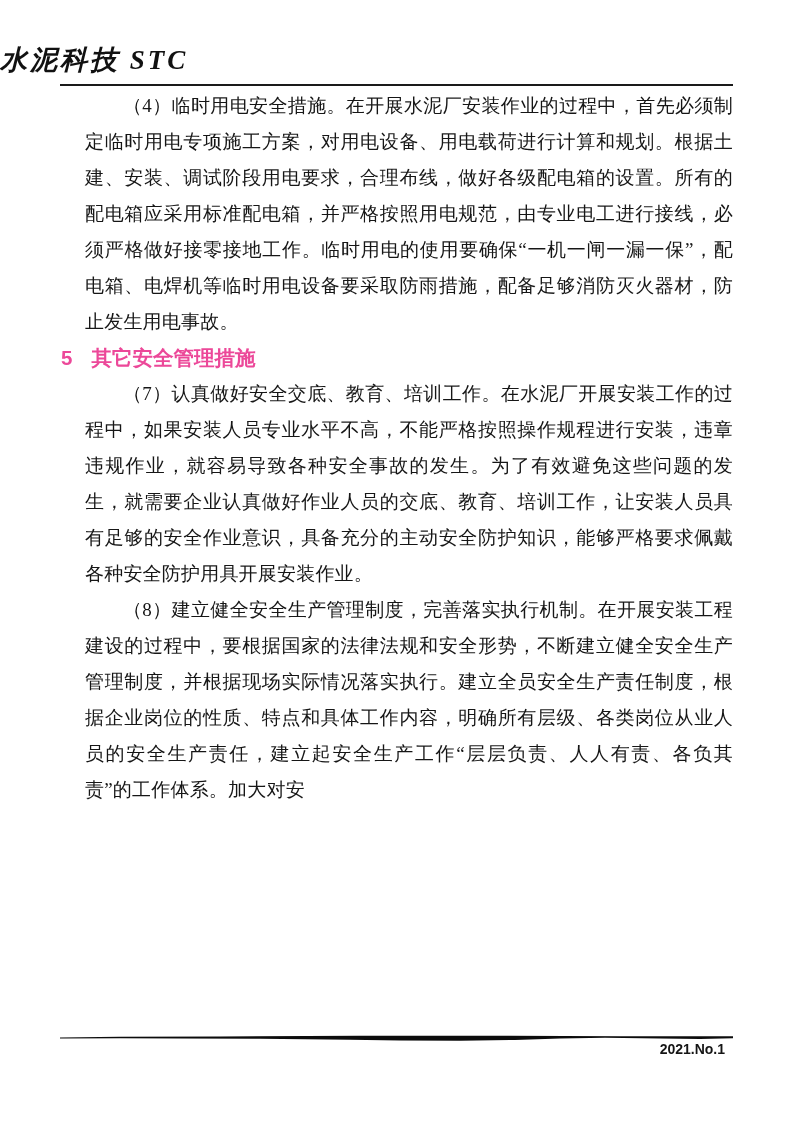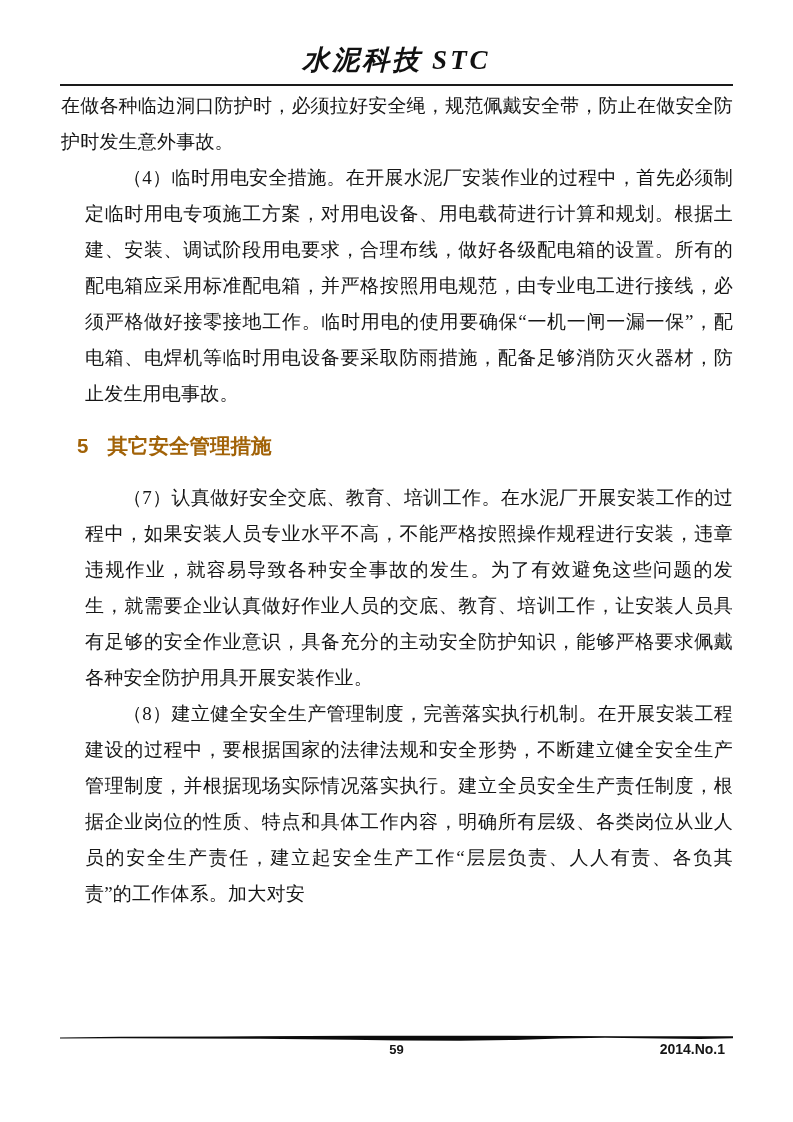--- a/index.html
+++ b/index.html
@@ -10,21 +10,21 @@
     background: #ffffff;
     overflow: hidden;
     font-family: "Liberation Serif", "DejaVu Serif", serif;
     color: #161616;
   }
   .journal-title {
     position: absolute;
     top: 42px;
     left: 0;
     width: 100%;
-    text-align: center;
+    text-align: left;
     font-size: 27px;
     font-style: italic;
     font-weight: 600;
     letter-spacing: 3px;
     color: #111;
   }
   .header-rule {
     position: absolute;
     top: 84px;
     left: 60px;
@@ -41,26 +41,26 @@
   .para {
     margin: 0;
     font-size: 19px;
     line-height: 36px;
     text-align: justify;
     text-justify: inter-character;
     letter-spacing: 0.2px;
   }
   .indent { text-indent: 2em; margin-left: 24px; }
   .sec-heading {
-    margin: 16px;
+    margin: 0;
     font-size: 20.5px;
     line-height: 36px;
     font-weight: bold;
     font-family: "Liberation Sans", "DejaVu Sans", sans-serif;
-    color: #a16207;
+    color: #ec4899;
   }
   .sec-num { margin-right: 19px; }
   .footer-rule {
     position: absolute;
     top: 1035px;
     left: 60px;
     width: 673px;
     height: 8px;
     display: block;
   }
@@ -88,33 +88,31 @@
 </head>
 <body>
 
 <div class="page">
 
   <div class="journal-title">水泥科技 STC</div>
 
   <div class="header-rule"></div>
 
   <div class="article">
-    <p class="para">在做各种临边洞口防护时，必须拉好安全绳，规范佩戴安全带，防止在做安全防护时发生意外事故。</p>
     <p class="para indent">（4）临时用电安全措施。在开展水泥厂安装作业的过程中，首先必须制定临时用电专项施工方案，对用电设备、用电载荷进行计算和规划。根据土建、安装、调试阶段用电要求，合理布线，做好各级配电箱的设置。所有的配电箱应采用标准配电箱，并严格按照用电规范，由专业电工进行接线，必须严格做好接零接地工作。临时用电的使用要确保“一机一闸一漏一保”，配电箱、电焊机等临时用电设备要采取防雨措施，配备足够消防灭火器材，防止发生用电事故。</p>
     <h2 class="sec-heading">
       <span class="sec-num">5</span><span>其它安全管理措施</span>
     </h2>
     <p class="para indent">（7）认真做好安全交底、教育、培训工作。在水泥厂开展安装工作的过程中，如果安装人员专业水平不高，不能严格按照操作规程进行安装，违章违规作业，就容易导致各种安全事故的发生。为了有效避免这些问题的发生，就需要企业认真做好作业人员的交底、教育、培训工作，让安装人员具有足够的安全作业意识，具备充分的主动安全防护知识，能够严格要求佩戴各种安全防护用具开展安装作业。</p>
     <p class="para indent">（8）建立健全安全生产管理制度，完善落实执行机制。在开展安装工程建设的过程中，要根据国家的法律法规和安全形势，不断建立健全安全生产管理制度，并根据现场实际情况落实执行。建立全员安全生产责任制度，根据企业岗位的性质、特点和具体工作内容，明确所有层级、各类岗位从业人员的安全生产责任，建立起安全生产工作“层层负责、人人有责、各负其责”的工作体系。加大对安</p>
   </div>
 
   <svg class="footer-rule" viewBox="0 0 673 8" preserveAspectRatio="none" aria-hidden="true">
     <polygon fill="#0c0c0c" points="
       0,2.4 60,1.8 160,1.4 300,0.8 430,0.8 560,1.2 673,1.2
       673,3.2 640,3.9 600,3.4 545,2.8 500,3.6 455,5.0 400,5.8
       340,5.6 290,4.8 200,3.8 120,3.4 60,3.2 0,3.6"></polygon>
   </svg>
 
-  <div class="page-number">59</div>
 
-  <div class="issue-number">2014.No.1</div>
+  <div class="issue-number">2021.No.1</div>
 
 </div>
 
 </body></html>

